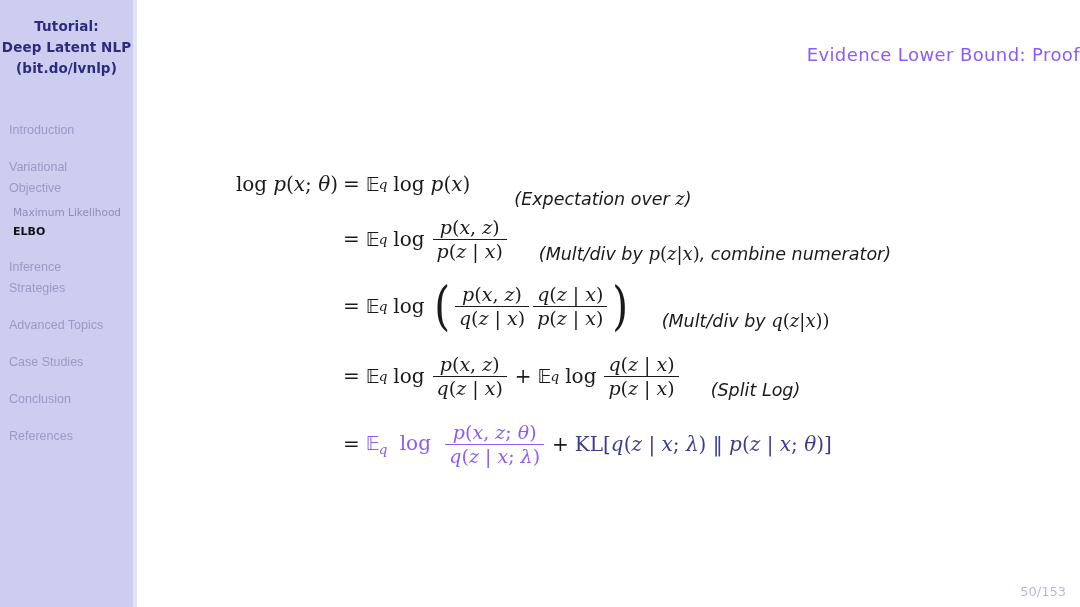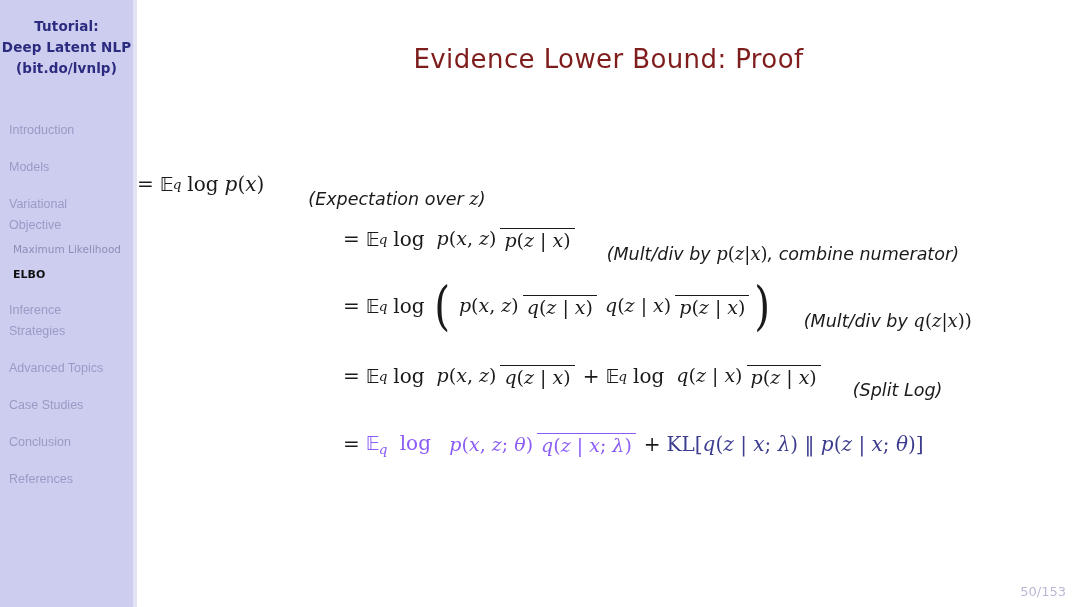--- a/index.html
+++ b/index.html
@@ -62,44 +62,44 @@
     padding-left: 9px;
     margin-bottom: 16px;
   }
   .toc-section .ln { display: block; white-space: nowrap; }
   .toc-sub {
     font-size: 10.5px;
     line-height: 18px;
     padding-left: 13px;
     color: #8e8eb8;
     font-family: "DejaVu Sans", sans-serif;
-    margin-bottom: 8px;
+    margin-bottom: 2px;
     white-space: nowrap;
   }
   .toc-sub.active {
     color: #111111;
     font-weight: bold;
     font-size: 11px;
   }
 
   
   #main {
     position: absolute;
     left: 137px; top: 0;
     width: 943px;
     height: 607px;
   }
   #slide-title {
     position: absolute;
     left: 0; top: 44px;
     width: 943px;
-    text-align: center;
-    color: #7f1d1d;
-    font-family: "DejaVu Sans", sans-serif;
-    font-size: 26px;
+    text-align: right;
+    color: #8b5cf6;
+    font-family: "DejaVu Sans", sans-serif;
+    font-size: 18px;
     letter-spacing: 0.4px;
     white-space: nowrap;
   }
 
   
   #math {
     position: absolute;
     left: 0; top: 160px;
     width: 943px;
     font-family: "DejaVu Serif", serif;
@@ -138,21 +138,21 @@
   .mi  { font-family: "DejaVu Serif", serif; font-style: italic; }
   .mup { font-family: "DejaVu Serif", serif; font-style: normal; }
   .op  { font-family: "DejaVu Serif", serif; font-style: normal; }
 
   .bbE { font-family: "DejaVu Sans", sans-serif; font-style: normal; font-size: 19px; letter-spacing: -1px; }
   .sub { font-size: 0.68em; vertical-align: -0.32em; font-style: italic; font-family: "DejaVu Serif", serif; }
 
   
   .frac {
     display: inline-flex;
-    flex-direction: row;
+    flex-direction: column;
     align-items: center;
     vertical-align: middle;
     margin: 0 2px;
     line-height: 1.08;
   }
   .frac .num { padding: 0 4px 1px 4px; font-size: 19px; white-space: nowrap; }
   .frac .den { padding: 1px 4px 0 4px; font-size: 19px; white-space: nowrap; border-top: 1.2px solid currentColor; }
 
   .bigparen {
     font-family: "DejaVu Serif", serif;
@@ -194,23 +194,20 @@
       <span class="tline">Deep Latent NLP</span>
       <span class="tline">(bit.do/lvnlp)</span>
     </div>
 
     <div id="toc">
 
       <div class="toc-section">
         <span class="ln">Introduction</span>
       </div>
 
-      <div class="toc-section">
-        <span class="ln">Models</span>
-      </div>
 
       <div class="toc-section" style="margin-bottom:4px;">
         <span class="ln">Variational</span>
         <span class="ln">Objective</span>
       </div>
 
       <div class="toc-sub">Maximum Likelihood</div>
       <div class="toc-sub active" style="margin-bottom:16px;">ELBO</div>
 
       <div class="toc-section">
@@ -238,20 +235,23 @@
   </div>
   <div id="sidebar-edge"></div>
 
   <div id="main">
 
     <div id="slide-title">Evidence Lower Bound: Proof</div>
 
     <div id="math">
 
       <div class="eqrow" style="height:48px;">
+        <div class="lhs">
+          <span class="op">log</span><span class="gap-sm"></span><span class="mi">p</span><span class="op">(</span><span class="mi">x</span><span class="op">;</span>&nbsp;<span class="mi">θ</span><span class="op">)</span>
+        </div>
         <div class="rhs">
           <span class="op">=</span>
             <span class="gap-sm"></span>
           <span class="bbE">𝔼</span>
             <span class="sub">q</span>
             <span class="gap-sm"></span>
           <span class="op">log</span>
             <span class="gap-sm"></span>
             <span class="mi">p</span>
             <span class="op">(</span>

